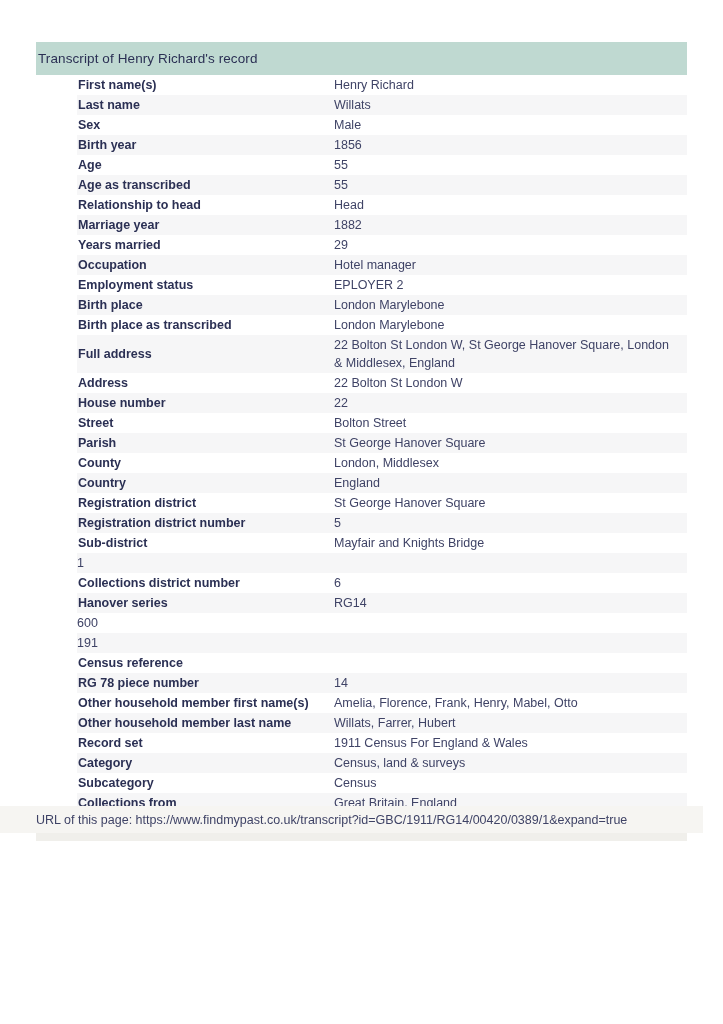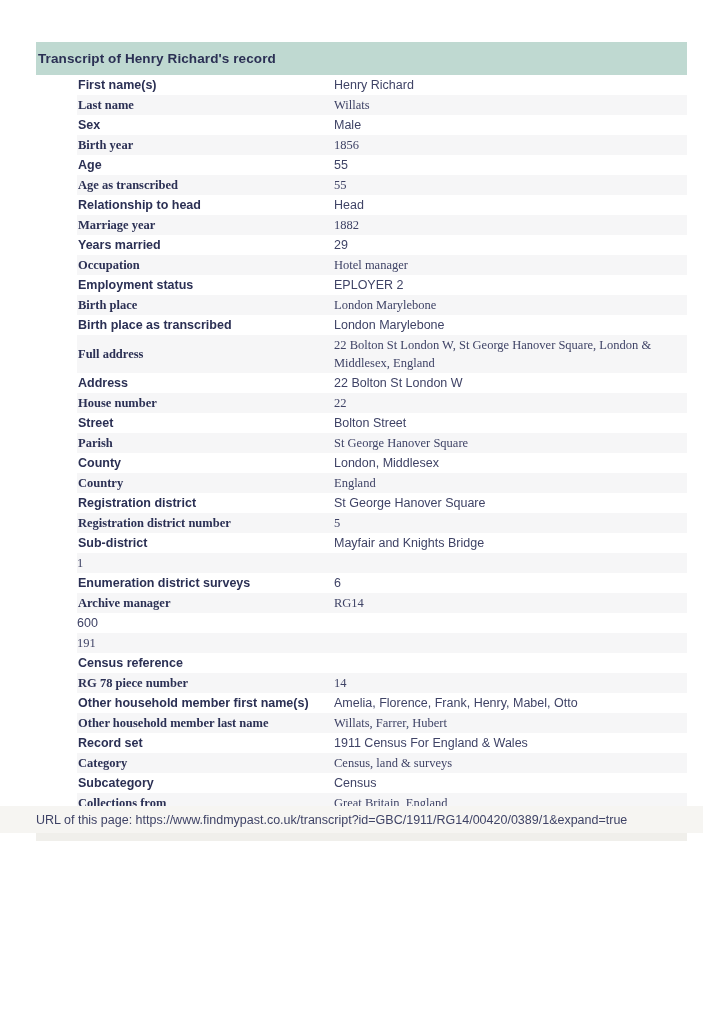--- a/index.html
+++ b/index.html
@@ -20,30 +20,30 @@
   .doc{
     position:absolute;left:36px;top:42px;width:651px;
   }
   .header-band{
     background:var(--header-bg);
     height:33px;
     display:flex;align-items:center;
     padding-left:2px;
   }
   .title{
-    font-size:13.5px;font-weight:bold;color:var(--label-color);
+    font-size:13.5px;font-weight:normal;color:var(--label-color);
     letter-spacing:.1px;
   }
   .rows{width:100%;}
   .row{
     display:flex;align-items:center;
     min-height:19px;
     font-size:12.5px;line-height:18px;margin-left:41px;
   }
-  .row.alt{background:var(--row-alt-bg);font-family:Liberation Serif, serif;}
+  .row.alt{background:var(--row-alt-bg);}
   .cell-label{
     width:257px;flex:none;
     font-weight:bold;color:var(--label-color);
     padding:1px 6px 1px 1px;
   }
   .cell-value{
     flex:1;color:var(--value-color);
     padding:1px 10px 1px 0;
   }
   .footer-band{
@@ -159,25 +159,25 @@
     <div class="cell-value">5</div>
   </div>
       <div class="row">
     <div class="cell-label">Sub-district</div>
     <div class="cell-value">Mayfair and Knights Bridge</div>
   </div>
       <div class="row alt">
     <div class="cell-value">1</div>
   </div>
       <div class="row">
-    <div class="cell-label">Enumeration district surveys</div>
+    <div class="cell-label">Collections district number</div>
     <div class="cell-value">6</div>
   </div>
       <div class="row alt">
-    <div class="cell-label">Archive manager</div>
+    <div class="cell-label">Hanover series</div>
     <div class="cell-value">RG14</div>
   </div>
       <div class="row">
     <div class="cell-value">600</div>
   </div>
       <div class="row alt">
     <div class="cell-value">191</div>
   </div>
       <div class="row">
     <div class="cell-label">Census reference</div>

